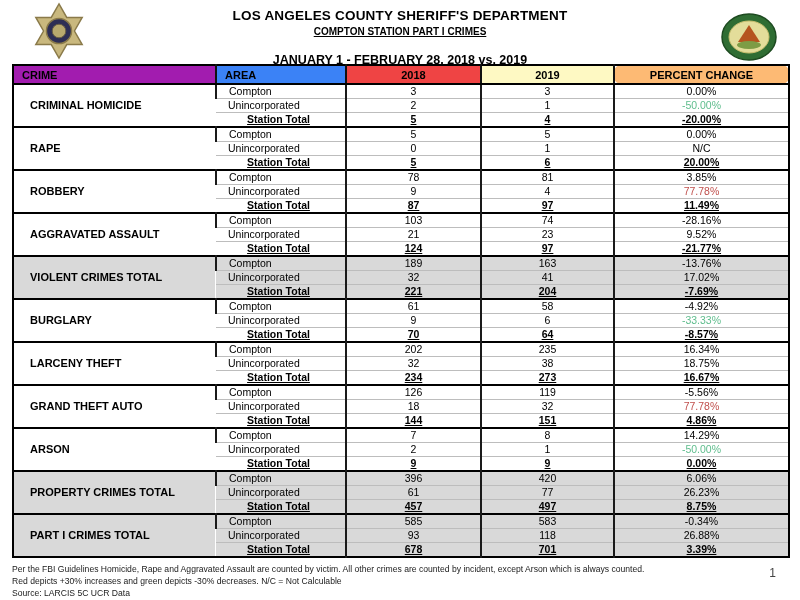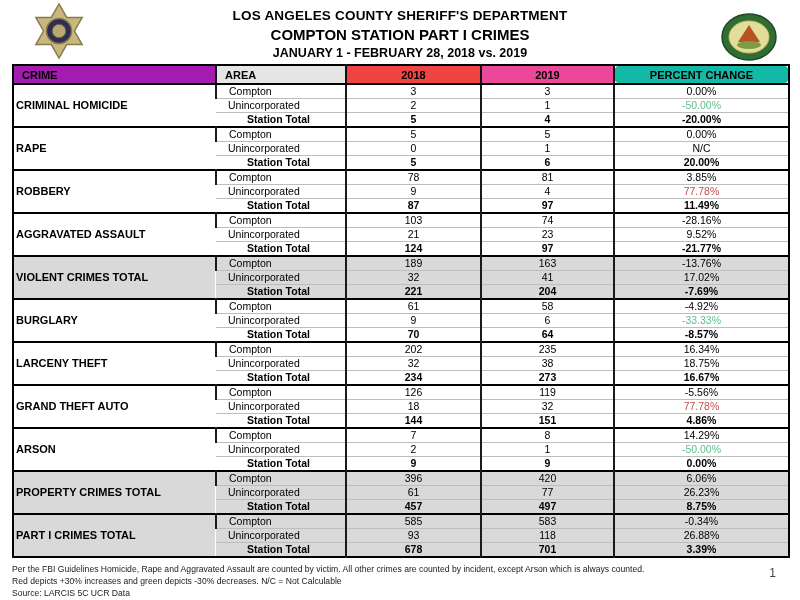--- a/index.html
+++ b/index.html
@@ -4,22 +4,22 @@
 <style>
   * { margin: 0; padding: 0; box-sizing: border-box; }
   html, body { width: 800px; height: 600px; overflow: hidden; background: #fff;
     font-family: "Liberation Sans", sans-serif; color: #000; }
   .page { position: relative; width: 800px; height: 600px; background: #ffffff; }
 
   
   .report-header { position: relative; height: 62px; padding-top: 6px; }
   .titles { text-align: center; }
   .title-1 { font-size: 13.5px; font-weight: bold; letter-spacing: .2px; margin-top: 2px; }
-  .title-2 { font-size: 15px; font-weight: bold; margin-top: 3px; }
-  .title-3 { font-size: 12.5px; font-weight: bold; margin-top: 3px; }
+  .title-2 { font-size: 10px; font-weight: bold; margin-top: 3px; text-decoration: underline; }
+  .title-3 { font-size: 12.5px; font-weight: bold; margin-top: 16px; }
   .badge-left { position: absolute; left: 30px; top: 2px; width: 58px; height: 58px; }
   .seal-right { position: absolute; right: 22px; top: 12px; width: 58px; height: 50px; }
 
   
   table.crime-table { border-collapse: collapse; table-layout: fixed;
     width: 776px; margin-left: 12px; margin-top: 2px;
     border: 2px solid #000; font-size: 10.5px; }
   col.c0 { width: 203px; } col.c1 { width: 130px; } col.c2 { width: 135px; }
   col.c3 { width: 133px; } col.c4 { width: 175px; }
 
@@ -29,26 +29,26 @@
   thead th:first-child { border-left: none; }
   thead th.left { text-align: left; padding-left: 8px; }
 
   tbody { border-top: 2px solid #000; }
   tbody tr { height: 14px; }
   tbody td { border-left: 2px solid #1a1a1a; padding: 0 4px; line-height: 13px;
     overflow: hidden; white-space: nowrap; }
   tbody td:first-child { border-left: none; }
   tbody tr:not(:first-child) td { border-top: 1px solid #bdbdbd; }
 
-  td.col-crime { font-weight: bold; font-size: 11px; padding-left: 2px;
+  td.col-crime { font-weight: bold; font-size: 11px; padding-left: 16px;
     vertical-align: middle; border-top: none !important; }
   td.col-area { text-align: left; padding-left: 12px; }
   td.col-area.st { text-align: center; font-weight: bold; padding-left: 0; }
   td.col-num, td.col-pct { text-align: center; }
-  tr.total-row td { font-weight: bold; }
+  tr.total-row td { font-weight: bold; text-decoration: underline; }
   tbody.total-section td { background: #d9d9d9; }
 
   
   .footer-notes { margin: 5px 0 0 12px; font-size: 8.6px; line-height: 12px; color: #1a1a1a; }
   .page-number { position: absolute; right: 24px; top: 566px; font-size: 12px; color: #444; }
 </style>
 </head>
 <body>
 
 <div class="page">
@@ -76,24 +76,24 @@
     <colgroup>
       <col class="c0">
         <col class="c1">
         <col class="c2">
         <col class="c3">
         <col class="c4">
     </colgroup>
     <thead>
       <tr id="header-row">
           <th class="left" style="background: #a21caf;">CRIME</th>
-          <th class="left" style="background: #e5e5e5;">AREA</th>
+          <th class="left" style="background: #3b82f6;">AREA</th>
           <th style="background: #ef4444; margin-top: 9px;">2018</th>
-          <th style="background: #ec4899;">2019</th>
-          <th style="background: #14b8a6; border-radius: 7px;">PERCENT CHANGE</th>
+          <th style="background: #fef9c3;">2019</th>
+          <th style="background: #fdba74; border-radius: 7px;">PERCENT CHANGE</th>
         </tr>
     </thead>
   <tbody>
         <tr>
           <td class="col-crime" rowspan="3">CRIMINAL HOMICIDE</td>
           <td class="col-area">Compton</td>
           <td class="col-num">3</td>
           <td class="col-num">3</td>
           <td class="col-pct">0.00%</td>
         </tr>

